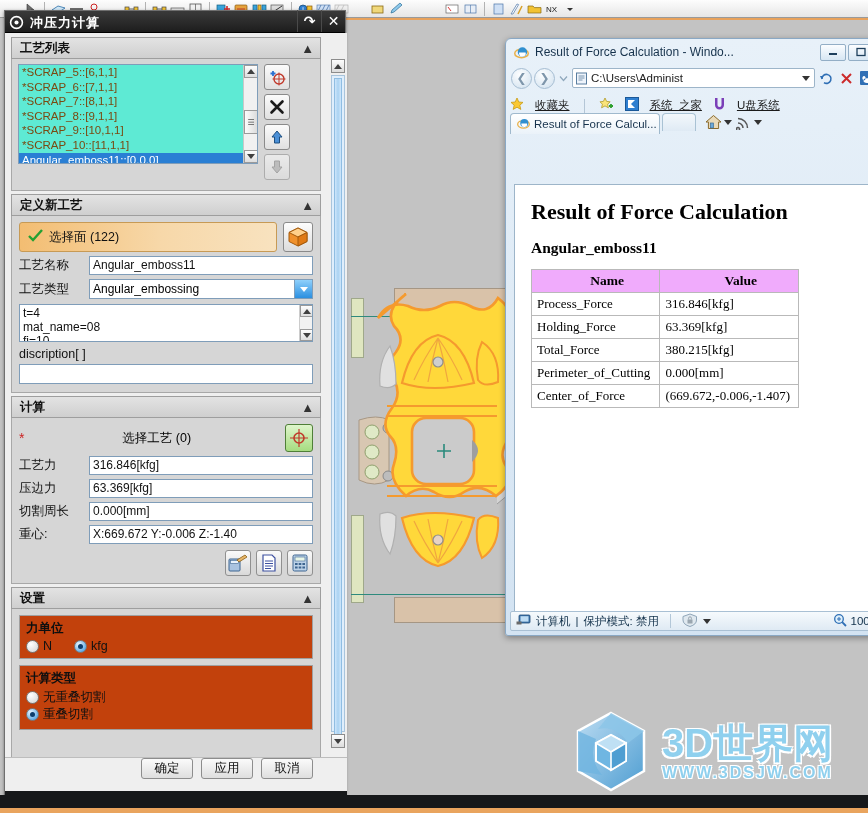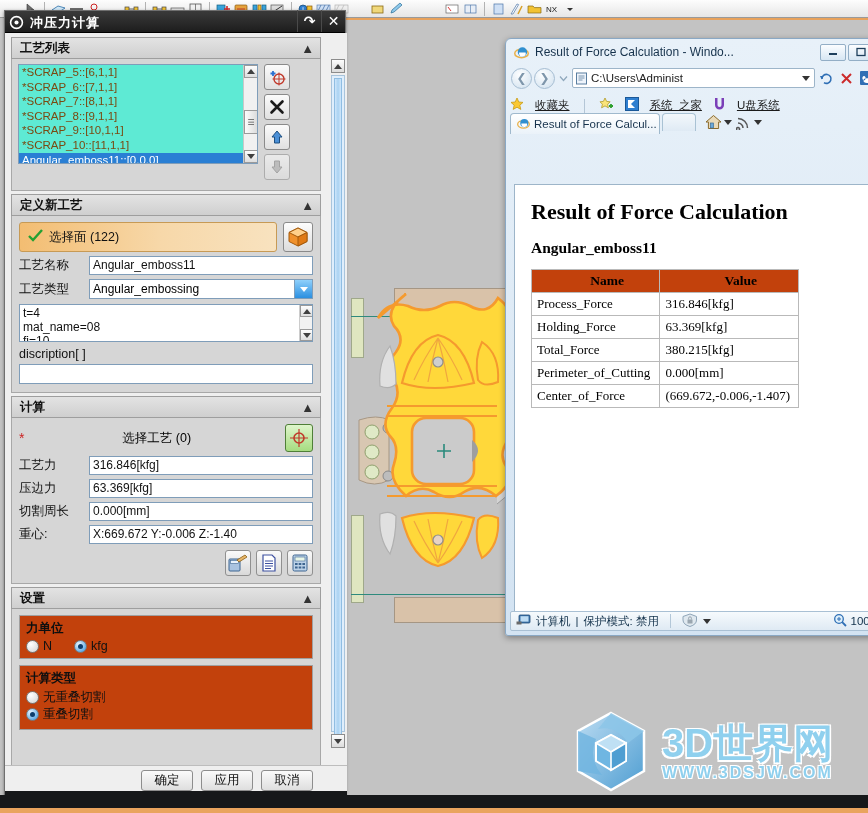--- a/index.html
+++ b/index.html
@@ -158,23 +158,23 @@
   .spin { width:54px;height:19px;border:1px solid #7f9db9;background:#fff;display:flex;align-items:center;}
   .spin .sv{flex:1 1 auto;text-align:right;padding-right:3px;font-size:12px;}
   .spin .sbtns{width:15px;height:17px;background:linear-gradient(#9ed5fa,#3f9ee4);display:flex;flex-direction:column;align-items:center;justify-content:center;}
 
   .report-btn{
     height:18px;border:1px solid #9a9a9a;background:linear-gradient(#efefef,#d8d8d8);
     display:flex;align-items:center;justify-content:center;font-size:12.5px;color:#111;overflow:hidden;
   }
 
   .dlg-footer{
-    position:absolute;left:0;bottom:13px;width:342px;height:26px;
+    position:absolute;left:0;bottom:13px;width:342px;height:34px;
     background:#efefef;border-top:1px solid #bdbdbd;
-    display:flex;align-items:flex-end;justify-content:flex-end;gap:8px;padding-right:34px;
+    display:flex;align-items:flex-start;justify-content:flex-end;gap:8px;padding-right:34px;
   }
   .btn {
     min-width:52px;height:21px;padding:0 10px;border:1px solid #8d8d8d;border-radius:3px;
     background:linear-gradient(#fbfbfb,#dedede);font-size:12.5px;color:#111;
     display:flex;align-items:center;justify-content:center;
   }
   .dlg-bottom-black{position:absolute;left:0;bottom:0;width:342px;height:13px;background:#16181a;}
 
   
   .ie {
@@ -221,21 +221,21 @@
   .ie-tool .tc{width:0;height:0;border-left:4px solid transparent;border-right:4px solid transparent;border-top:5px solid #333;}
 
   .ie-page{
     position:absolute;left:8px;top:145px;right:8px;height:440px;background:#fff;border:1px solid #9db5c9;overflow:hidden;
   }
   .page-inner{padding:14px 16px;font-family:"Liberation Serif","DejaVu Serif",serif;}
   .page-h1{font-size:22px;font-weight:bold;color:#000;margin:0 0 14px 0;}
   .page-h2{font-size:15.5px;font-weight:bold;color:#000;margin:0 0 12px 0;}
   table.res{border-collapse:collapse;width:268px;font-family:"Liberation Serif",serif;}
   table.res th,table.res td{border:1px solid #b9b9b9;padding:3px 5px;font-size:13px;color:#000;}
-  table.res th{background:#c2410c;text-align:center;font-weight:bold;font-size:13.5px;padding-left:28px;}
+  table.res th{background:#f0abfc;text-align:center;font-weight:bold;font-size:13.5px;padding-left:28px;}
   table.res td{background:#fff;vertical-align:top;}
   .page-sb{position:absolute;right:0;top:0;width:14px;bottom:0;background:#f0f0f0;border-left:1px solid #d5d5d5;}
   .page-sb-b{width:14px;height:14px;background:linear-gradient(#fdfdfd,#dedede);border:1px solid #b0b0b0;display:flex;align-items:center;justify-content:center;}
   .page-sb-thumb{position:absolute;left:1px;top:16px;width:12px;height:250px;background:linear-gradient(90deg,#fcfcfc,#dcdcdc);border:1px solid #b0b0b0;}
 
   .ie-status{
     position:absolute;left:4px;right:4px;bottom:4px;height:20px;
     border:1px solid #a9c0d4;background:linear-gradient(#f6fafd,#dfeaf4);border-radius:2px;
     display:flex;align-items:center;padding:0 5px;font-size:11.5px;color:#11304a;gap:5px;
   }

